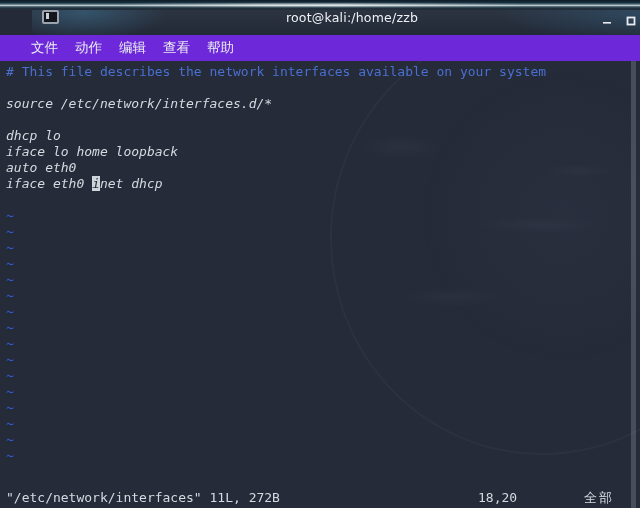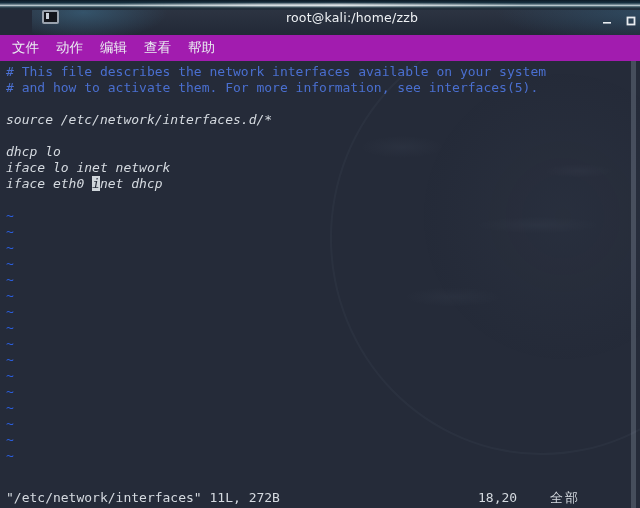--- a/index.html
+++ b/index.html
@@ -113,24 +113,24 @@
     align-items: center;
     justify-content: center;
     color: #e8ecf0;
   }
   .win-btn svg { display: block; }
 
   
   #menubar {
     height: 26px;
     width: 100%;
-    background: #a21caf;
+    background: #6d28d9;
     display: flex;
     align-items: center;
-    padding-left: 5px;
+    padding-left: 24px;
     gap: 3px;
   }
   .menu-item {
     color: #e9edf1;
     font-family: "DejaVu Sans", sans-serif;
     font-size: 13.5px;
     padding: 2px 7px;
     line-height: 1;
   }
 
@@ -202,21 +202,21 @@
     position: absolute;
     top: 0;
     line-height: 20px;
     font-size: 13px;
     color: #d5dae0;
     white-space: pre;
     font-family: "DejaVu Sans Mono", monospace;
   }
   #status-file { left: 6px; }
   #status-pos  { left: 478px; }
-  #status-pct  { left: 550px; font-family: "DejaVu Sans", sans-serif; letter-spacing: 2px; }
+  #status-pct  { left: 584px; font-family: "DejaVu Sans", sans-serif; letter-spacing: 2px; }
 
   
   #scrollbar {
     position: absolute;
     right: 3px; top: 0;
     width: 7px;
     height: 447px;
     z-index: 4;
   }
   #scrollbar-thumb {
@@ -263,26 +263,26 @@
     <div class="menu-item">动作</div>
     <div class="menu-item">编辑</div>
     <div class="menu-item">查看</div>
     <div class="menu-item">帮助</div>
   </div>
 
   <div id="terminal">
 
     <div id="screen">
         <div class="line"><span class="c-comment"># This file describes the network interfaces available on your system</span></div>
-        <div class="line"><span class="c-comment"># and how to activate them. For more information, see interfaces(5).</span></div>
         <div class="line"><span class="c-empty"> </span></div>
         <div class="line"><span class="c-text">source /etc/network/interfaces.d/*</span></div>
         <div class="line"><span class="c-empty"> </span></div>
         <div class="line"><span class="c-text">dhcp lo</span></div>
-        <div class="line"><span class="c-text">iface lo inet network</span></div>
+        <div class="line"><span class="c-text">iface lo home loopback</span></div>
+        <div class="line"><span class="c-text">auto eth0</span></div>
         <div class="line"><span class="c-text">iface eth0 </span><span class="c-text cursor">i</span><span class="c-text">net dhcp</span></div>
         <div class="line"><span class="c-empty"> </span></div>
         <div class="line"><span class="c-tilde">~</span></div>
         <div class="line"><span class="c-tilde">~</span></div>
         <div class="line"><span class="c-tilde">~</span></div>
         <div class="line"><span class="c-tilde">~</span></div>
         <div class="line"><span class="c-tilde">~</span></div>
         <div class="line"><span class="c-tilde">~</span></div>
         <div class="line"><span class="c-tilde">~</span></div>
         <div class="line"><span class="c-tilde">~</span></div>

